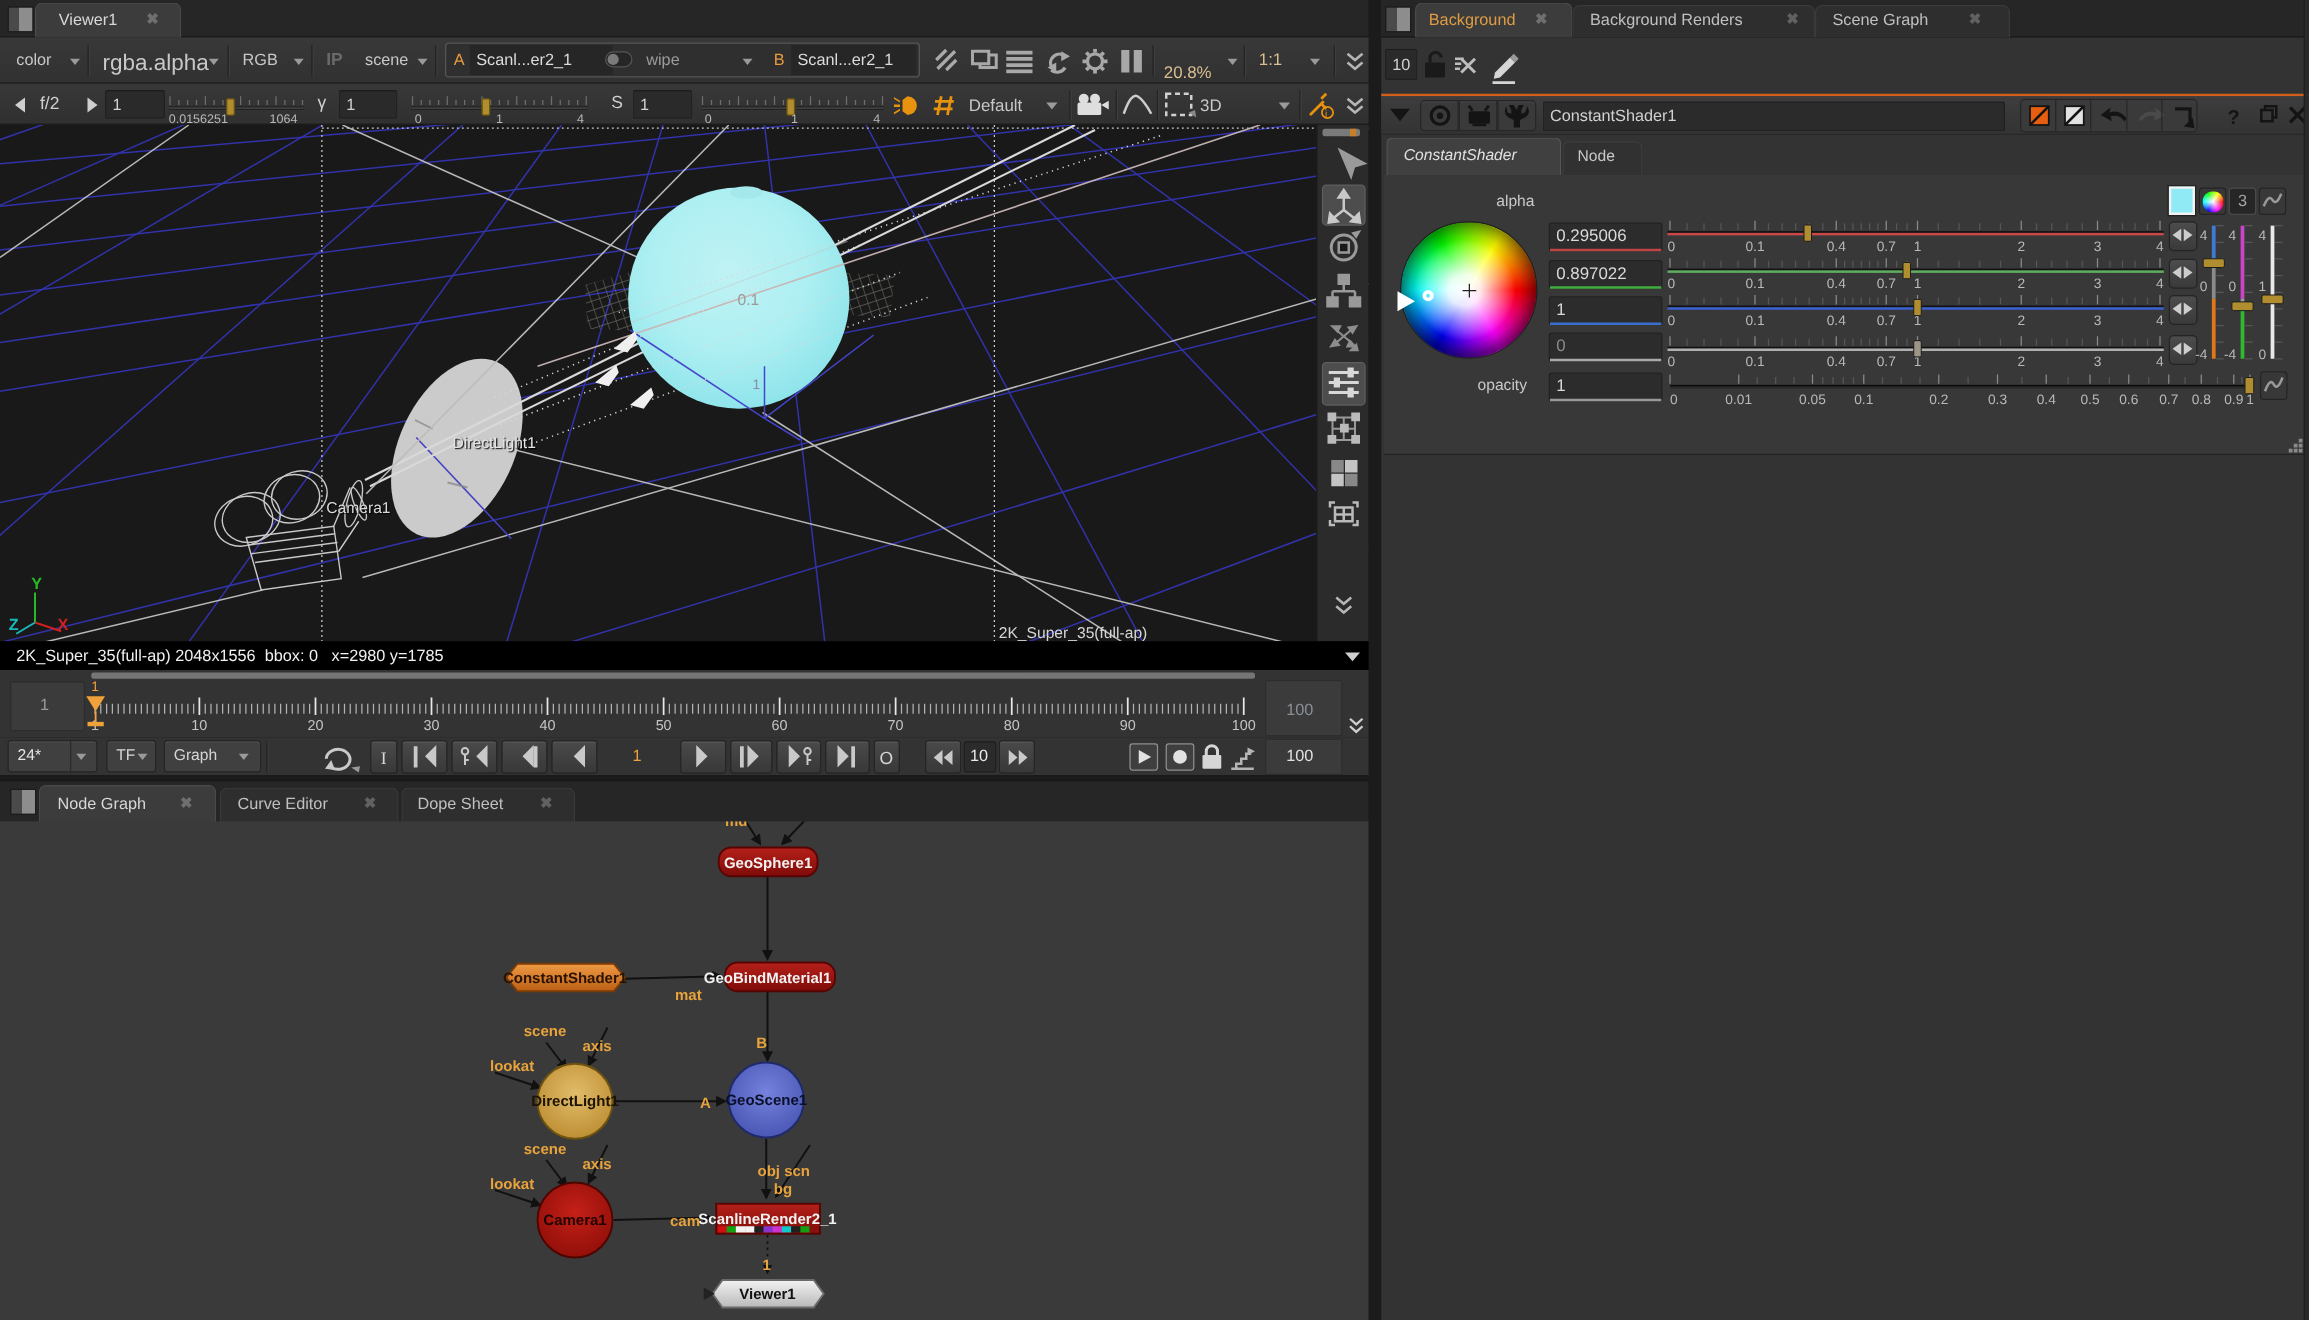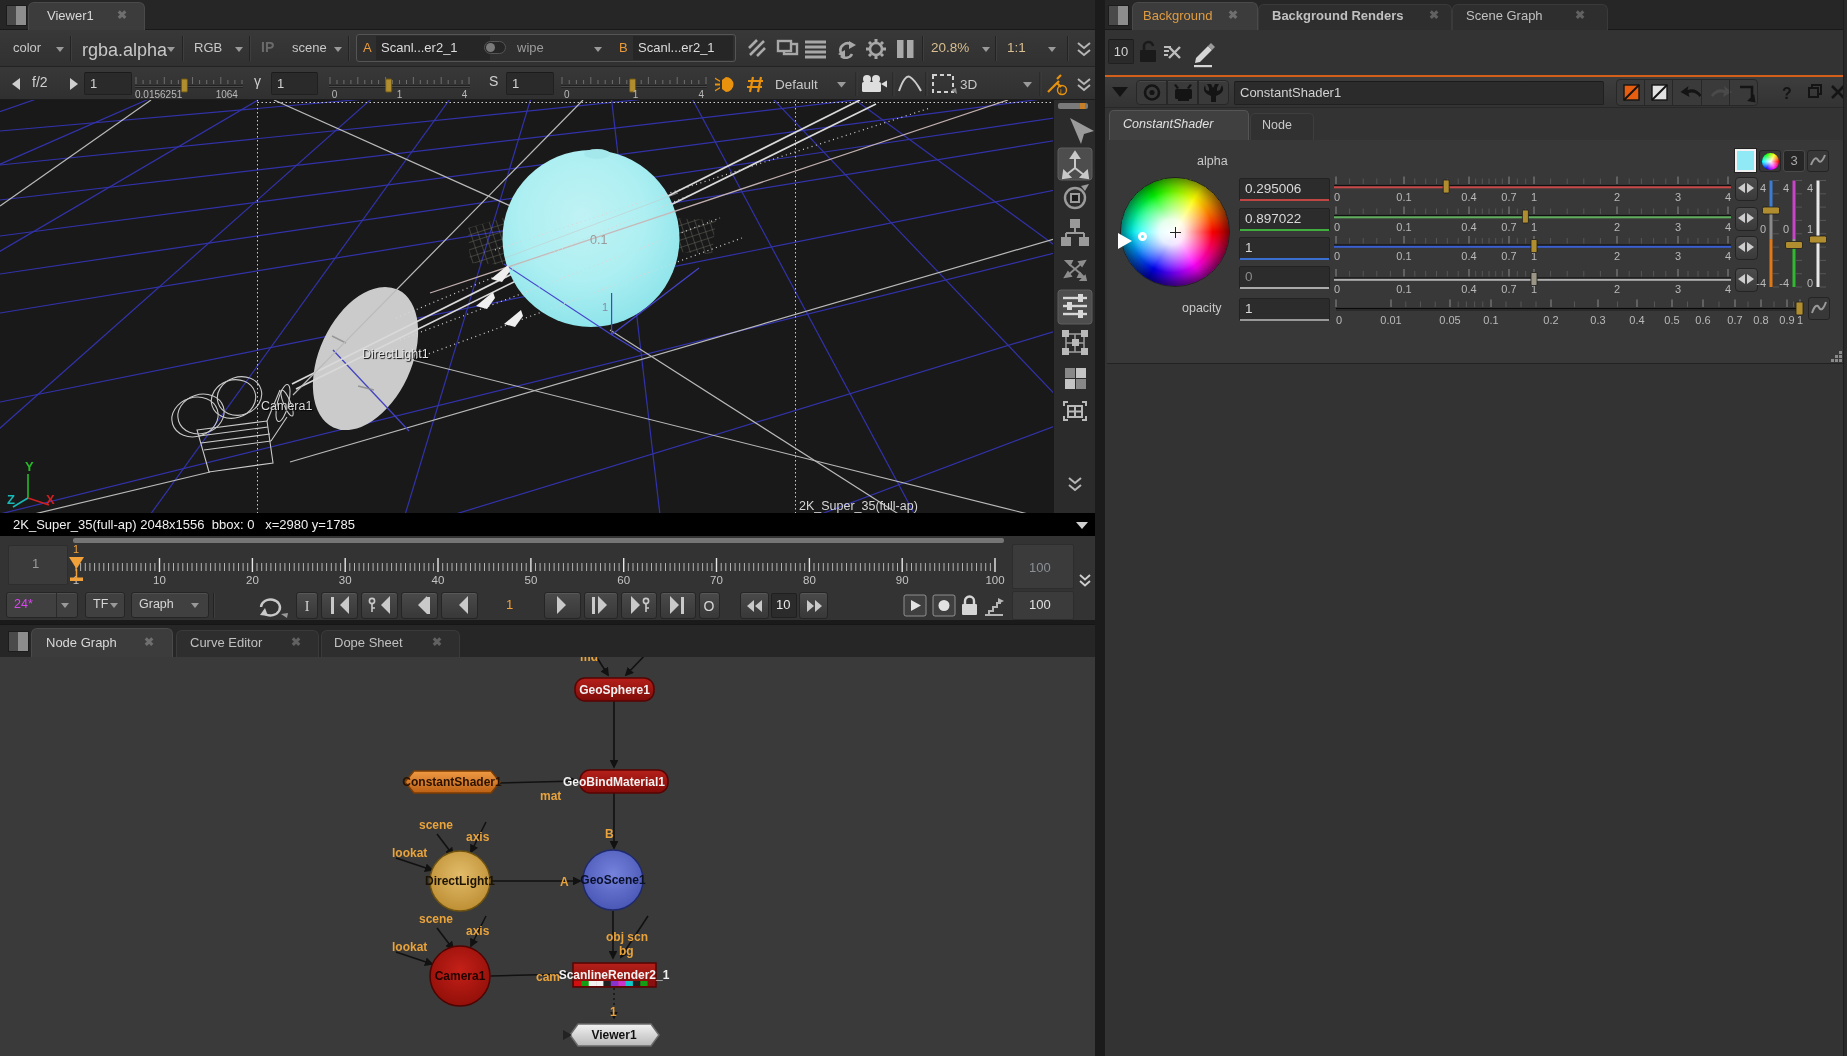--- a/index.html
+++ b/index.html
@@ -69,21 +69,21 @@
   </g>
   <g stroke="#a8a8a8" stroke-width="3">
    <path d="M876 0 v3 M876 17 v3 M866 10 h3 M883 10 h3 M869 3 l2 2 M883 3 l-2 2 M869 17 l2-2 M883 17 l-2-2"></path>
   </g>
   <g fill="#a8a8a8">
    <rect x="897" y="1" width="6.5" height="18"></rect>
         <rect x="907" y="1" width="6.5" height="18"></rect>
   </g>
  </svg>
  <div class="sep" style="left:922px;top:6px;height:25px;"></div>
- <div class="txt" style="left:931px;top:10px;font-size:13.5px;color:#d9bf91;">20.8%</div>
+ <div class="txt" style="left:931px;top:20px;font-size:13.5px;color:#d9bf91;">20.8%</div>
  <div class="ddarrow" style="left:982px;top:17px;"></div>
  <div class="sep" style="left:995px;top:6px;height:25px;"></div>
  <div class="txt" style="left:1007px;top:10px;font-size:13.5px;color:#d9bf91;">1:1</div>
  <div class="ddarrow" style="left:1048px;top:17px;"></div>
  <div class="sep" style="left:1067px;top:6px;height:25px;"></div>
  <svg class="abs" style="left:1076px;top:11px;" width="16" height="16">
       <g stroke="#b5b5b5" stroke-width="2" fill="none">
         <path d="M2 2 l6 5 6-5 M2 9 l6 5 6-5"></path>
       </g>
     </svg>
@@ -646,21 +646,21 @@
       <rect x="70" y="41.5" width="13" height="3.5" fill="#f0a13a"></rect>
     </svg>
     <svg class="abs" style="left:1078px;top:37px;" width="14" height="14">
       <g stroke="#cfcfcf" stroke-width="1.8" fill="none">
         <path d="M2 2 l5 4.5 5-4.5 M2 8 l5 4.5 5-4.5"></path>
       </g>
     </svg>
   </div>
 <div class="abs" style="left:0;top:590px;width:1095px;height:32px;background:#333333;border-bottom:2px solid #1a1a1a;">
     <div class="btn" style="left:6px;top:2px;width:72px;height:26px;"></div>
-    <div class="txt" style="left:14px;top:7px;font-size:12.5px;color:#d946ef;">24*</div>
+    <div class="txt" style="left:14px;top:7px;font-size:12.5px;color:#e5e5e5;">24*</div>
     <div class="abs" style="left:56px;top:3px;width:21px;height:24px;border-left:1px solid #2a2a2a;"></div>
     <div class="ddarrow" style="left:61px;top:13px;"></div>
     <div class="btn" style="left:85px;top:2px;width:40px;height:26px;"></div>
     <div class="txt" style="left:93px;top:7px;font-size:12.5px;color:#d6d6d6;">TF</div>
     <div class="ddarrow" style="left:110px;top:13px;"></div>
     <div class="btn" style="left:131px;top:2px;width:78px;height:26px;"></div>
     <div class="txt" style="left:139px;top:7px;font-size:12.5px;color:#d6d6d6;">Graph</div>
     <div class="ddarrow" style="left:191px;top:13px;"></div>
     <div class="sep" style="left:213px;top:3px;height:25px;"></div>
     <svg class="abs" style="left:254px;top:4px;" width="40" height="24">
@@ -856,21 +856,21 @@
     </svg>
   </div>
 <div class="abs" style="left:1095px;top:0;width:10px;height:1056px;background:#1b1b1b;"></div>
 <div class="abs" style="left:1105px;top:0;width:742px;height:1056px;background:#333333;">
     <div class="abs" style="left:0;top:0;width:742px;height:30px;background:#262626;border-bottom:1px solid #191919;">
       <div class="abs" style="left:3px;top:5px;width:21px;height:21px;background:linear-gradient(90deg,#4a4a4a 0 45%,#8d8d8d 45% 100%);border:1px solid #1c1c1c;"></div>
       <div class="abs" style="left:27px;top:2px;width:126px;height:28px;background:#3c3c3c;border:1px solid #4a4a4a;border-bottom:none;border-radius:6px 6px 0 0;"></div>
       <div class="txt" style="left:38px;top:8px;font-size:13px;color:#e09c42;">Background</div>
       <div class="txt" style="left:123px;top:8px;font-size:12px;color:#6f6f6f;font-weight:bold;">✖</div>
       <div class="abs" style="left:153px;top:4px;width:194px;height:26px;background:#2e2e2e;border:1px solid #3a3a3a;border-bottom:none;border-radius:6px 6px 0 0;"></div>
-      <div class="txt" style="left:167px;top:8px;font-size:13px;color:#c0c0c0;font-weight:bold;">Background Renders</div>
+      <div class="txt" style="left:167px;top:8px;font-size:13px;color:#c0c0c0;">Background Renders</div>
       <div class="txt" style="left:324px;top:8px;font-size:12px;color:#616161;font-weight:bold;">✖</div>
       <div class="abs" style="left:347px;top:4px;width:156px;height:26px;background:#2e2e2e;border:1px solid #3a3a3a;border-bottom:none;border-radius:6px 6px 0 0;"></div>
       <div class="txt" style="left:361px;top:8px;font-size:13px;color:#c0c0c0;">Scene Graph</div>
       <div class="txt" style="left:470px;top:8px;font-size:12px;color:#616161;font-weight:bold;">✖</div>
     </div>
     <div class="inp" style="left:3px;top:39px;width:26px;height:25px;line-height:23px;text-align:center;padding-left:0;">10</div>
     <svg class="abs" style="left:33px;top:38px;" width="120" height="30">
 <g fill="#1a1a1a">
         <rect x="2" y="12" width="16" height="12" rx="1"></rect>
       </g>

